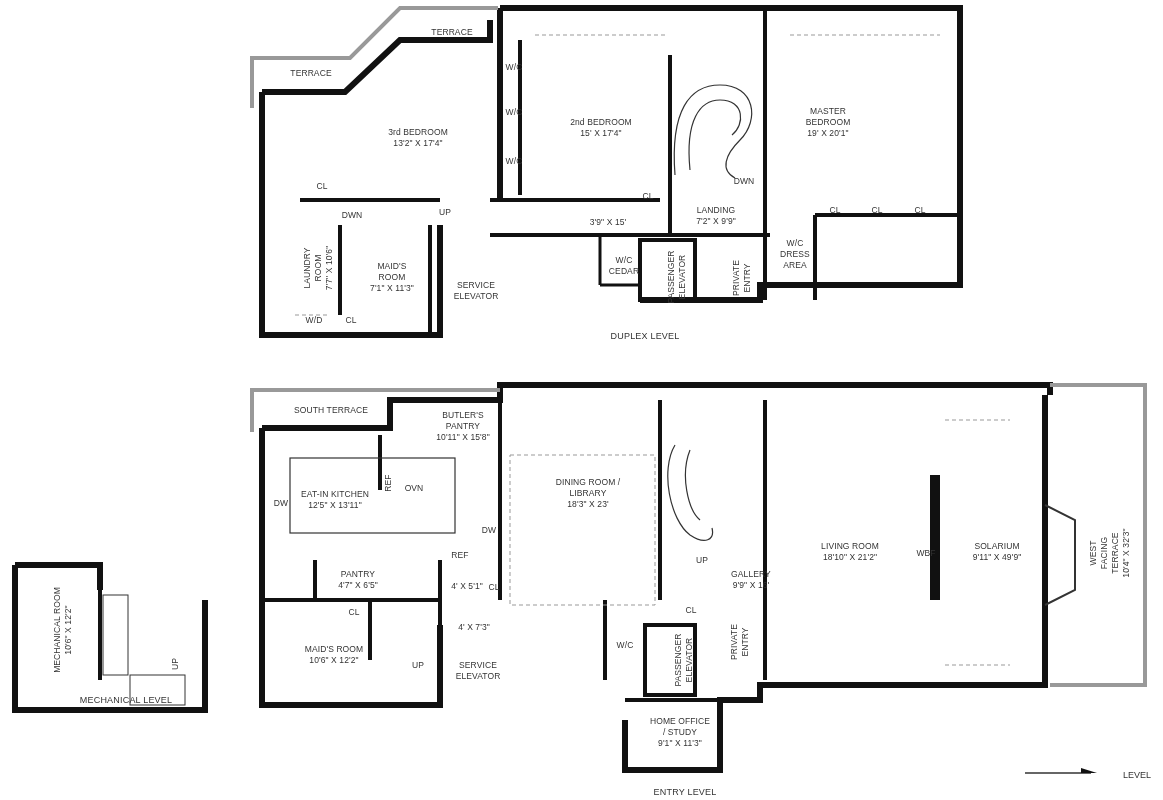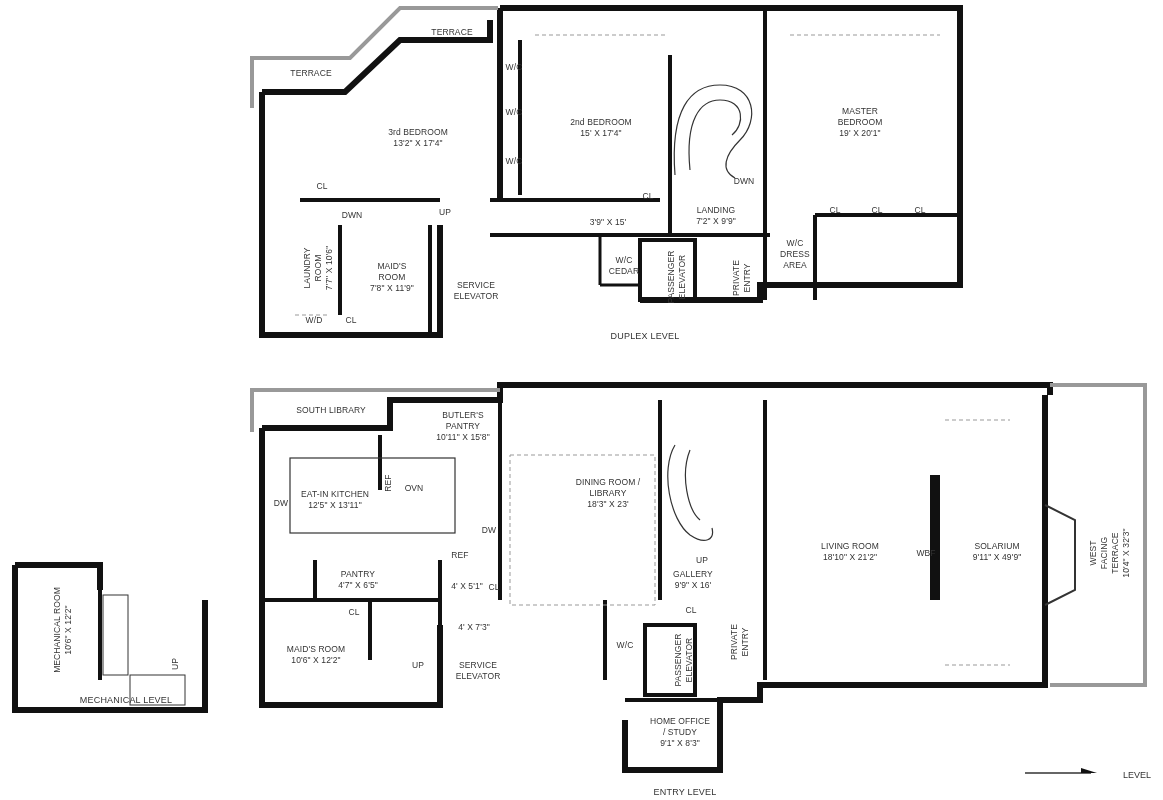--- a/index.html
+++ b/index.html
@@ -102,21 +102,21 @@
 
 <div class="lbl" style="left:452px;top:32px">TERRACE</div>
 <div class="lbl" style="left:311px;top:73px">TERRACE</div>
 <div class="lbl" style="left:418px;top:138px">3rd BEDROOM
 13'2" X 17'4"</div>
 <div class="lbl" style="left:514px;top:67px">W/C</div>
 <div class="lbl" style="left:514px;top:112px">W/C</div>
 <div class="lbl" style="left:514px;top:161px">W/C</div>
 <div class="lbl" style="left:601px;top:128px">2nd BEDROOM
 15' X 17'4"</div>
-<div class="lbl" style="left:860px;top:122px">MASTER
+<div class="lbl" style="left:828px;top:122px">MASTER
 BEDROOM
 19' X 20'1"</div>
 <div class="lbl" style="left:744px;top:181px">DWN</div>
 <div class="lbl" style="left:716px;top:216px">LANDING
 7'2" X 9'9"</div>
 <div class="lbl" style="left:608px;top:222px">3'9" X 15'</div>
 <div class="lbl" style="left:648px;top:196px">CL</div>
 <div class="lbl" style="left:624px;top:266px">W/C
 CEDAR</div>
 <div class="lbl v" style="left:677px;top:277px">PASSENGER
@@ -130,71 +130,71 @@
 <div class="lbl" style="left:877px;top:210px">CL</div>
 <div class="lbl" style="left:920px;top:210px">CL</div>
 <div class="lbl" style="left:322px;top:186px">CL</div>
 <div class="lbl" style="left:352px;top:215px">DWN</div>
 <div class="lbl" style="left:445px;top:212px">UP</div>
 <div class="lbl v" style="left:318px;top:268px">LAUNDRY
 ROOM
 7'7" X 10'6"</div>
 <div class="lbl" style="left:392px;top:277px">MAID'S
 ROOM
-7'8" X 11'9"</div>
+7'1" X 11'3"</div>
 <div class="lbl" style="left:476px;top:291px">SERVICE
 ELEVATOR</div>
 <div class="lbl" style="left:314px;top:320px">W/D</div>
 <div class="lbl" style="left:351px;top:320px">CL</div>
 <div class="lvl" style="left:645px;top:336px">DUPLEX LEVEL</div>
 
-<div class="lbl" style="left:331px;top:410px">SOUTH LIBRARY</div>
+<div class="lbl" style="left:331px;top:410px">SOUTH TERRACE</div>
 <div class="lbl" style="left:463px;top:426px">BUTLER'S
 PANTRY
 10'11" X 15'8"</div>
 <div class="lbl" style="left:335px;top:500px">EAT-IN KITCHEN
 12'5" X 13'11"</div>
 <div class="lbl v" style="left:388px;top:483px">REF</div>
 <div class="lbl" style="left:414px;top:488px">OVN</div>
 <div class="lbl" style="left:281px;top:503px">DW</div>
 <div class="lbl" style="left:489px;top:530px">DW</div>
 <div class="lbl" style="left:460px;top:555px">REF</div>
-<div class="lbl" style="left:608px;top:493px">DINING ROOM /
+<div class="lbl" style="left:588px;top:493px">DINING ROOM /
 LIBRARY
 18'3" X 23'</div>
 <div class="lbl" style="left:702px;top:560px">UP</div>
-<div class="lbl" style="left:693px;top:580px">GALLERY
+<div class="lbl" style="left:751px;top:580px">GALLERY
 9'9" X 16'</div>
 <div class="lbl" style="left:850px;top:552px">LIVING ROOM
 18'10" X 21'2"</div>
 <div class="lbl" style="left:926px;top:553px">WBF</div>
 <div class="lbl" style="left:997px;top:552px">SOLARIUM
 9'11" X 49'9"</div>
 <div class="lbl v" style="left:1110px;top:553px">WEST FACING TERRACE
 10'4" X 32'3"</div>
 <div class="lbl" style="left:358px;top:580px">PANTRY
 4'7" X 6'5"</div>
 <div class="lbl" style="left:354px;top:612px">CL</div>
-<div class="lbl" style="left:316px;top:655px">MAID'S ROOM
+<div class="lbl" style="left:334px;top:655px">MAID'S ROOM
 10'6" X 12'2"</div>
 <div class="lbl" style="left:467px;top:586px">4' X 5'1"</div>
 <div class="lbl" style="left:494px;top:587px">CL</div>
 <div class="lbl" style="left:474px;top:627px">4' X 7'3"</div>
 <div class="lbl" style="left:418px;top:665px">UP</div>
 <div class="lbl" style="left:478px;top:671px">SERVICE
 ELEVATOR</div>
 <div class="lbl" style="left:625px;top:645px">W/C</div>
 <div class="lbl" style="left:691px;top:610px">CL</div>
 <div class="lbl v" style="left:684px;top:660px">PASSENGER
 ELEVATOR</div>
 <div class="lbl v" style="left:740px;top:642px">PRIVATE
 ENTRY</div>
 <div class="lbl" style="left:680px;top:732px">HOME OFFICE
 / STUDY
-9'1" X 8'3"</div>
+9'1" X 11'3"</div>
 <div class="lvl" style="left:685px;top:792px">ENTRY LEVEL</div>
 
 <div class="lbl v" style="left:63px;top:630px">MECHANICAL ROOM
 10'6" X 12'2"</div>
 <div class="lbl v" style="left:175px;top:664px">UP</div>
 <div class="lvl" style="left:126px;top:700px">MECHANICAL LEVEL</div>
 
 <div class="compass">
   <div class="line"></div>
     <div class="head"></div>

